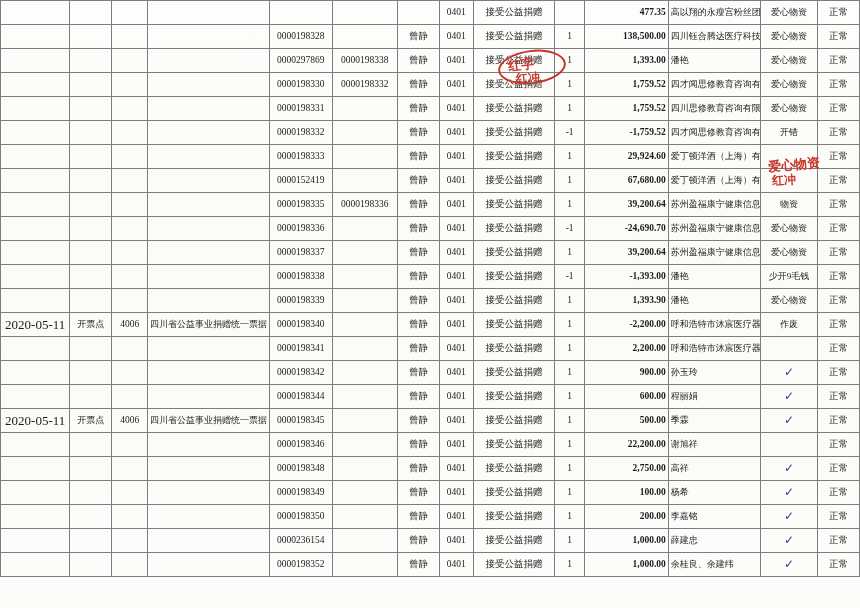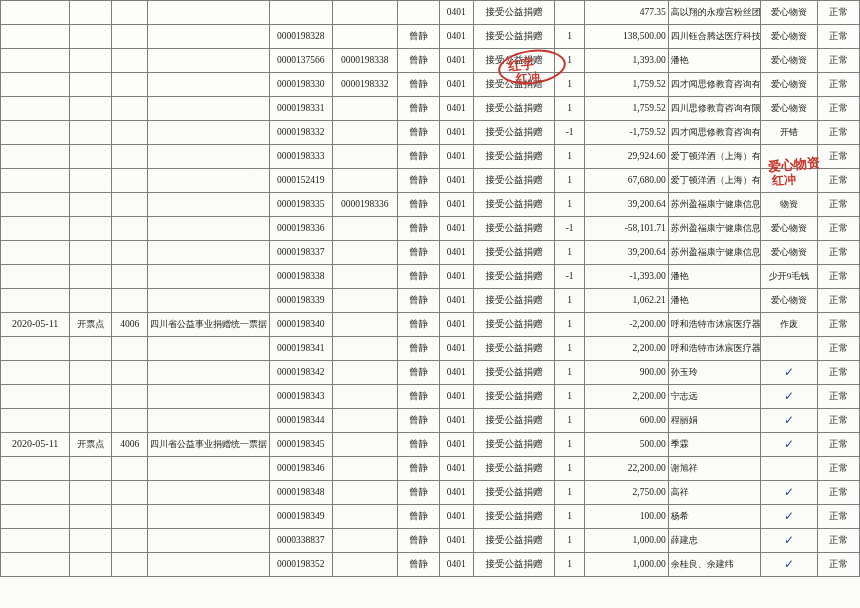--- a/index.html
+++ b/index.html
@@ -49,28 +49,28 @@
   col.c-person  { width: 40px; }
   col.c-acct    { width: 32px; }
   col.c-desc    { width: 78px; }
   col.c-qty     { width: 28px; }
   col.c-amount  { width: 80px; }
   col.c-party   { width: 88px; }
   col.c-remark  { width: 54px; }
   col.c-status  { width: 40px; }
 
   .ctr { text-align: center; }
-  .rgt { text-align: right; padding-right: 4px; }
+  .rgt { text-align: right; padding-right: 4px; font-weight: bold; }
   .lft { text-align: left; padding-left: 2px; }
   .wrap {
     white-space: normal;
     line-height: 1.0;
     font-size: 9px;
   }
-  .tiny { font-size: 10px; }
+  .tiny { font-size: 13px; }
   .party {
     white-space: normal;
     font-size: 9px;
     line-height: 1.0;
   }
   .name-cell {
     white-space: normal;
     font-size: 9px;
     line-height: 1.0;
   }
@@ -157,21 +157,21 @@
         <td class="rgt">138,500.00</td>
         <td class="lft party">四川钰合腾达医疗科技有限公司</td>
         <td class="ctr wrap">爱心物资</td>
         <td class="ctr">正常</td>
       </tr>
       <tr>
         <td class="ctr tiny"></td>
         <td class="ctr wrap"></td>
         <td class="ctr"></td>
         <td class="lft name-cell"></td>
-        <td class="ctr">0000137566</td>
+        <td class="ctr">0000297869</td>
         <td class="ctr">0000198338</td>
         <td class="ctr">曾静</td>
         <td class="ctr">0401</td>
         <td class="ctr">接受公益捐赠</td>
         <td class="ctr">1</td>
         <td class="rgt">1,393.00</td>
         <td class="lft party">潘艳</td>
         <td class="ctr wrap">爱心物资</td>
         <td class="ctr">正常</td>
       </tr>
@@ -275,21 +275,21 @@
         <td class="ctr tiny"></td>
         <td class="ctr wrap"></td>
         <td class="ctr"></td>
         <td class="lft name-cell"></td>
         <td class="ctr">0000198336</td>
         <td class="ctr"></td>
         <td class="ctr">曾静</td>
         <td class="ctr">0401</td>
         <td class="ctr">接受公益捐赠</td>
         <td class="ctr">-1</td>
-        <td class="rgt">-58,101.71</td>
+        <td class="rgt">-24,690.70</td>
         <td class="lft party">苏州盈福康宁健康信息咨询有限公司</td>
         <td class="ctr wrap">爱心物资</td>
         <td class="ctr">正常</td>
       </tr>
       <tr>
         <td class="ctr tiny"></td>
         <td class="ctr wrap"></td>
         <td class="ctr"></td>
         <td class="lft name-cell"></td>
         <td class="ctr">0000198337</td>
@@ -323,21 +323,21 @@
         <td class="ctr tiny"></td>
         <td class="ctr wrap"></td>
         <td class="ctr"></td>
         <td class="lft name-cell"></td>
         <td class="ctr">0000198339</td>
         <td class="ctr"></td>
         <td class="ctr">曾静</td>
         <td class="ctr">0401</td>
         <td class="ctr">接受公益捐赠</td>
         <td class="ctr">1</td>
-        <td class="rgt">1,062.21</td>
+        <td class="rgt">1,393.90</td>
         <td class="lft party">潘艳</td>
         <td class="ctr wrap">爱心物资</td>
         <td class="ctr">正常</td>
       </tr>
       <tr>
         <td class="ctr tiny">2020-05-11</td>
         <td class="ctr wrap">开票点</td>
         <td class="ctr">4006</td>
         <td class="lft name-cell">四川省公益事业捐赠统一票据（电子）</td>
         <td class="ctr">0000198340</td>
@@ -381,36 +381,20 @@
         <td class="rgt">900.00</td>
         <td class="lft party">孙玉玲</td>
         <td class="ctr wrap"><span class="check">✓</span></td>
         <td class="ctr">正常</td>
       </tr>
       <tr>
         <td class="ctr tiny"></td>
         <td class="ctr wrap"></td>
         <td class="ctr"></td>
         <td class="lft name-cell"></td>
-        <td class="ctr">0000198343</td>
-        <td class="ctr"></td>
-        <td class="ctr">曾静</td>
-        <td class="ctr">0401</td>
-        <td class="ctr">接受公益捐赠</td>
-        <td class="ctr">1</td>
-        <td class="rgt">2,200.00</td>
-        <td class="lft party">宁志远</td>
-        <td class="ctr wrap"><span class="check">✓</span></td>
-        <td class="ctr">正常</td>
-      </tr>
-      <tr>
-        <td class="ctr tiny"></td>
-        <td class="ctr wrap"></td>
-        <td class="ctr"></td>
-        <td class="lft name-cell"></td>
         <td class="ctr">0000198344</td>
         <td class="ctr"></td>
         <td class="ctr">曾静</td>
         <td class="ctr">0401</td>
         <td class="ctr">接受公益捐赠</td>
         <td class="ctr">1</td>
         <td class="rgt">600.00</td>
         <td class="lft party">程丽娟</td>
         <td class="ctr wrap"><span class="check">✓</span></td>
         <td class="ctr">正常</td>
@@ -477,21 +461,37 @@
         <td class="rgt">100.00</td>
         <td class="lft party">杨希</td>
         <td class="ctr wrap"><span class="check">✓</span></td>
         <td class="ctr">正常</td>
       </tr>
       <tr>
         <td class="ctr tiny"></td>
         <td class="ctr wrap"></td>
         <td class="ctr"></td>
         <td class="lft name-cell"></td>
-        <td class="ctr">0000338837</td>
+        <td class="ctr">0000198350</td>
+        <td class="ctr"></td>
+        <td class="ctr">曾静</td>
+        <td class="ctr">0401</td>
+        <td class="ctr">接受公益捐赠</td>
+        <td class="ctr">1</td>
+        <td class="rgt">200.00</td>
+        <td class="lft party">李嘉铭</td>
+        <td class="ctr wrap"><span class="check">✓</span></td>
+        <td class="ctr">正常</td>
+      </tr>
+      <tr>
+        <td class="ctr tiny"></td>
+        <td class="ctr wrap"></td>
+        <td class="ctr"></td>
+        <td class="lft name-cell"></td>
+        <td class="ctr">0000236154</td>
         <td class="ctr"></td>
         <td class="ctr">曾静</td>
         <td class="ctr">0401</td>
         <td class="ctr">接受公益捐赠</td>
         <td class="ctr">1</td>
         <td class="rgt">1,000.00</td>
         <td class="lft party">薛建忠</td>
         <td class="ctr wrap"><span class="check">✓</span></td>
         <td class="ctr">正常</td>
       </tr>

